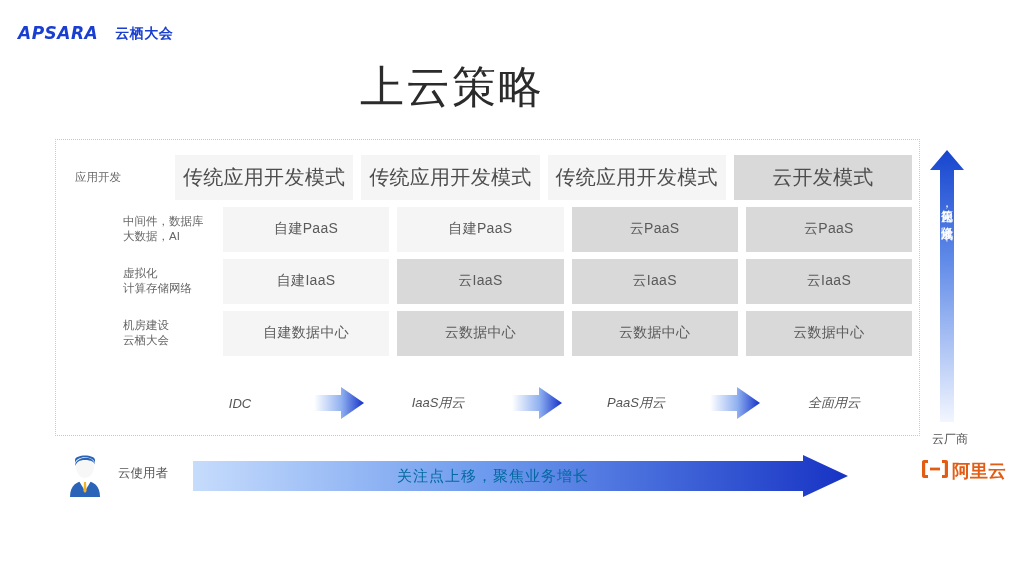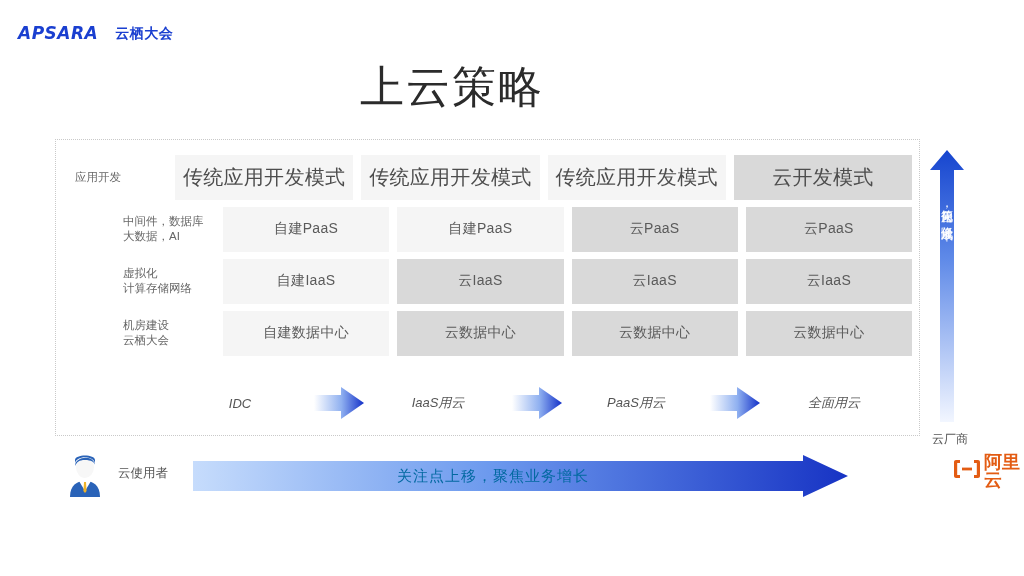--- a/index.html
+++ b/index.html
@@ -217,21 +217,20 @@
 
   
   .aliyun {
     position: absolute;
     left: 922px;
     top: 458px;
     display: flex;
     align-items: center;
     gap: 4px;
     height: 26px;
-    margin-left: 32px;
   }
   .aliyun-mark { display: block; }
   .aliyun-text {
     font-size: 18px;
     font-weight: bold;
     color: #e35c13;
     line-height: 1;
     letter-spacing: 0px;
   }
 </style>

